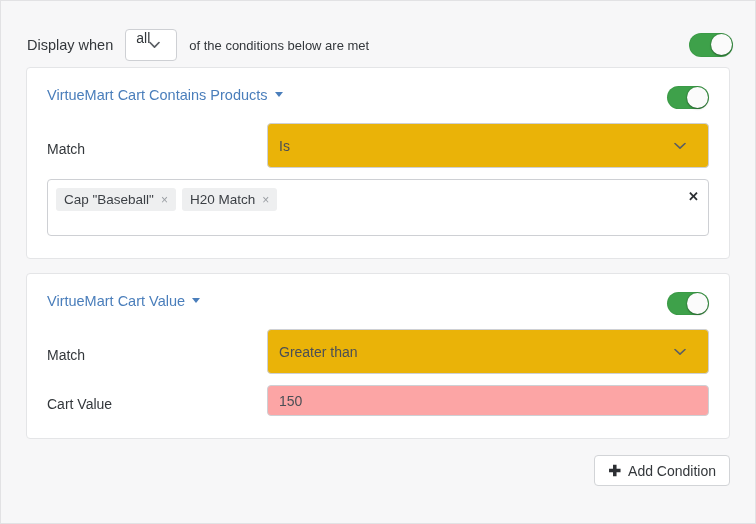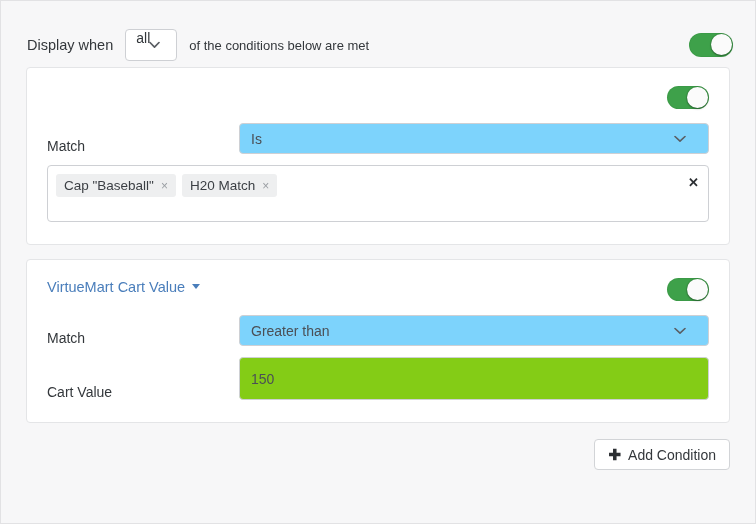--- a/index.html
+++ b/index.html
@@ -99,51 +99,52 @@
     border-left: 4.5px solid transparent;
     border-right: 4.5px solid transparent;
     border-top: 5px solid #4a7ebb;
     vertical-align: 3px;
   }
   .card-head .header-spacer { flex: 1; }
 
   
   .frow {
     display: flex;
-    align-items: flex-end;
+    align-items: center;
     margin-top: 11px;
+    gap: 28px;
   }
   .frow:first-of-type { margin-top: 0; }
   .flabel {
     width: 192px;
     flex: none;
     font-size: 14px;
     color: #33373b;
     padding-top: 7px;
     line-height: 16px;
   }
   .fctl { flex: 1; }
 
   .select-box {
     position: relative;
+    height: 45px;
+    background: #eab308;
+    border: 1px solid #ced0d4;
+    border-radius: 4px;
+    display: flex;
+    align-items: center;
+    padding: 0 28px 0 11px;
+    font-size: 14px;
+    color: #4b4f55;
+  }
+  .select-box .caret { position: absolute; right: 11px; top: 50%; transform: translateY(-50%); }
+
+  .text-input {
     height: 31px;
-    background: #7dd3fc;
-    border: 1px solid #ced0d4;
-    border-radius: 4px;
-    display: flex;
-    align-items: center;
-    padding: 0 28px 0 11px;
-    font-size: 14px;
-    color: #4b4f55;
-  }
-  .select-box .caret { position: absolute; right: 11px; top: 50%; transform: translateY(-50%); }
-
-  .text-input {
-    height: 43px;
-    background: #84cc16;
+    background: #fca5a5;
     border: 1px solid #ced0d4;
     border-radius: 4px;
     display: flex;
     align-items: center;
     padding: 0 11px;
     font-size: 14px;
     color: #4b4f55;
   }
 
   
@@ -234,20 +235,23 @@
 
     <span class="header-spacer"></span>
 
     <div class="toggle on small">
       <span class="knob"></span>
     </div>
   </div>
 
   <div class="card">
     <div class="card-head">
+      <div>
+        <span class="card-title">VirtueMart Cart Contains Products</span><span class="title-caret"></span>
+      </div>
       <span class="header-spacer"></span>
       <div class="toggle on">
         <span class="knob"></span>
       </div>
     </div>
 
     <div class="frow">
       <div class="flabel">Match</div>
       <div class="fctl">
         <div class="select-box">

